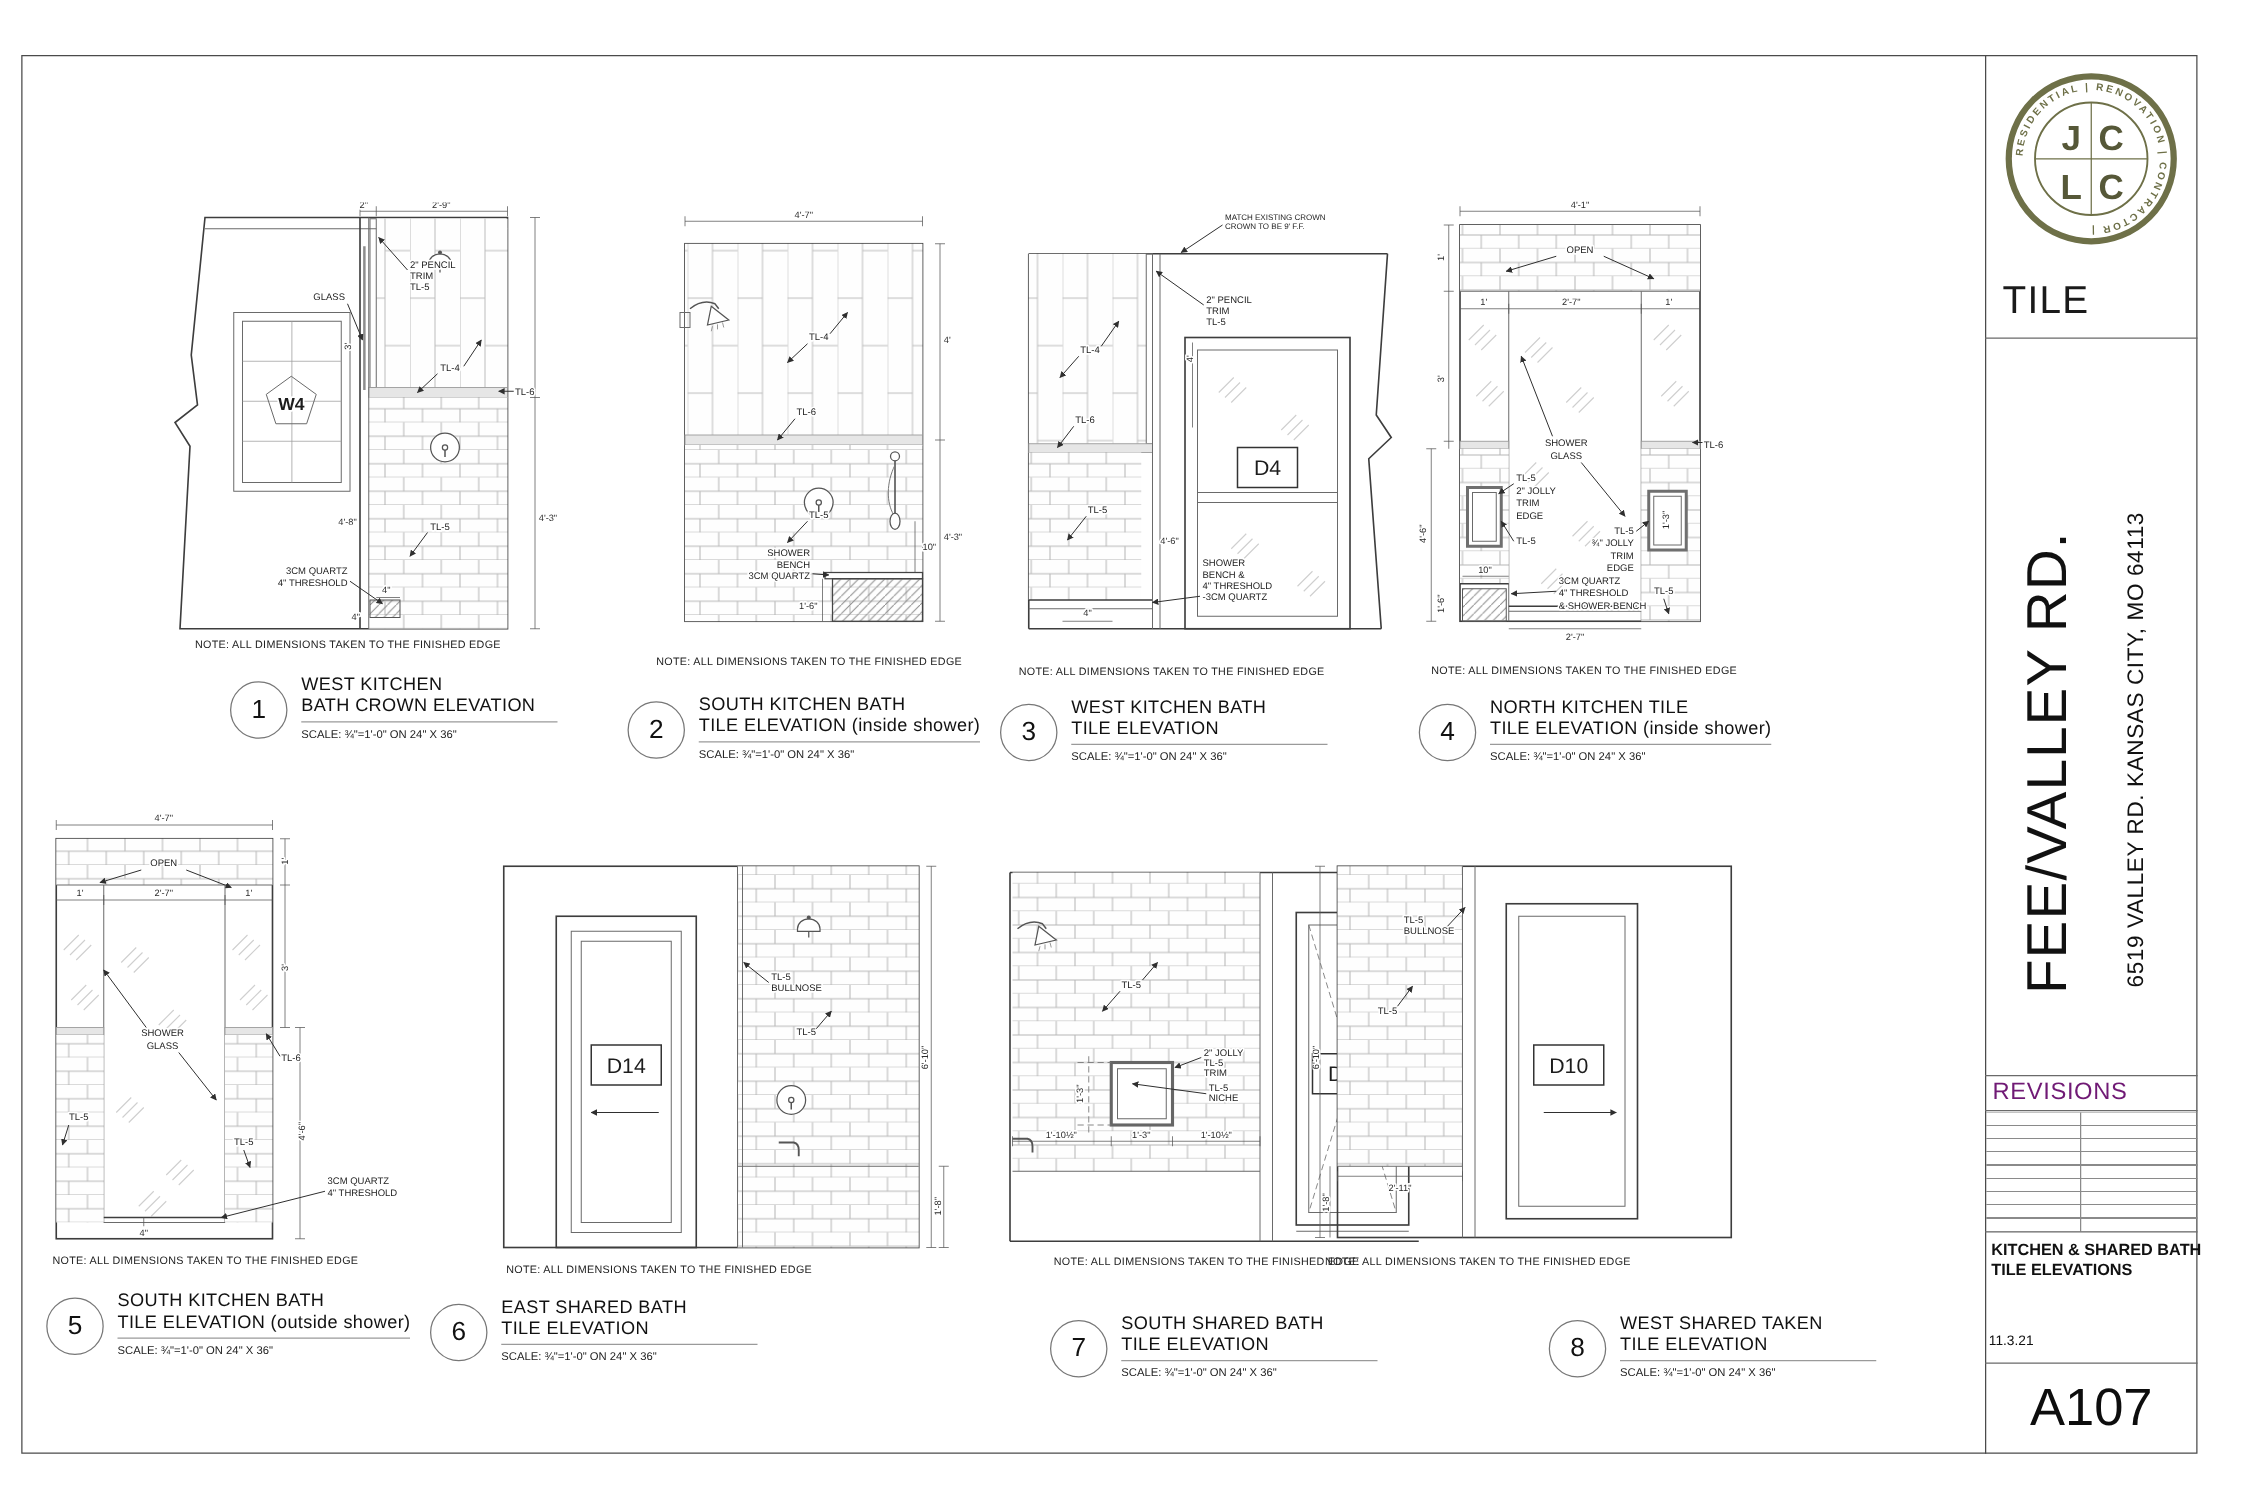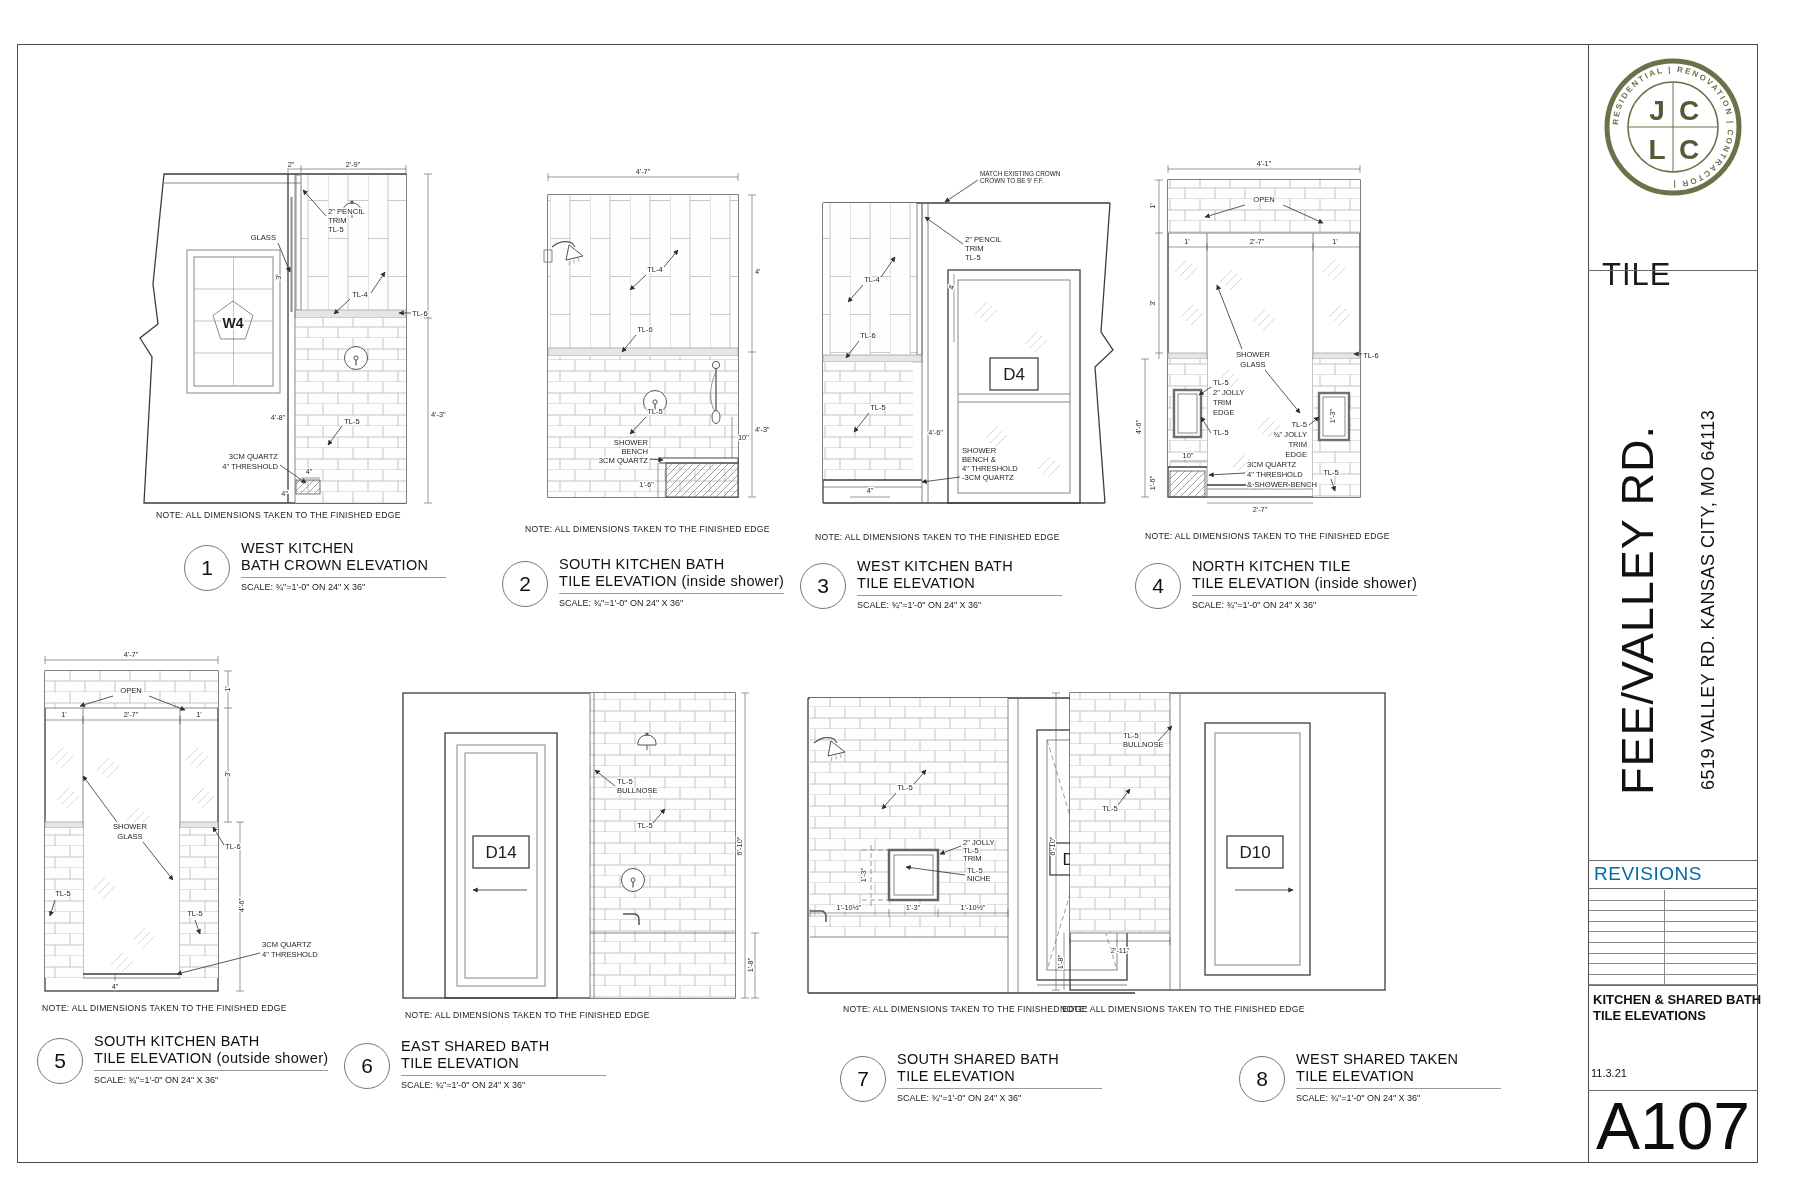--- a/index.html
+++ b/index.html
@@ -25,32 +25,32 @@
   
   .nt{position:absolute;font-size:8.6px;letter-spacing:.25px;color:#222;white-space:nowrap;}
   .ta{position:absolute;display:flex;gap:11px;}
   .numc{width:44px;height:44px;border:1.1px solid #777;border-radius:50%;display:flex;align-items:center;justify-content:center;
         font-size:21px;color:#111;margin-top:5px;flex:0 0 auto;background:#fff;}
   .tcol{min-width:205px;}
   .t1,.t2{font-size:14.5px;color:#111;letter-spacing:.3px;white-space:nowrap;line-height:17px;}
   .rule{border-bottom:1.2px solid #9a9a9a;margin:3px 0 4px 0;}
   .scl{font-size:9px;color:#222;white-space:nowrap;}
   
-  .tb-tile{position:absolute;left:1602px;top:222px;font-size:31px;letter-spacing:1px;color:#1a1a1a;margin-top:35px;}
+  .tb-tile{position:absolute;left:1602px;top:222px;font-size:31px;letter-spacing:1px;color:#1a1a1a;}
   .vtext{writing-mode:vertical-rl;transform:rotate(180deg);white-space:nowrap;}
   .proj{position:absolute;left:1612px;top:295px;height:500px;font-size:45px;color:#111;letter-spacing:1px;}
   .addr{position:absolute;left:1698px;top:320px;height:470px;font-size:18px;color:#111;letter-spacing:.5px;}
-  .rev{position:absolute;left:1594px;top:863px;font-size:19px;letter-spacing:.5px;color:#0369a1;}
+  .rev{position:absolute;left:1594px;top:863px;font-size:19px;letter-spacing:.5px;color:#701a75;}
   .revrows{position:absolute;left:1589px;top:890px;width:169px;height:95px;
     background:repeating-linear-gradient(to bottom,transparent 0 9.6px,#8a8a8a 9.6px 10.6px);}
   .revdiv{position:absolute;left:1664px;top:890px;width:1px;height:95px;background:#8a8a8a;}
   .stitle{position:absolute;left:1593px;top:992px;font-size:13px;font-weight:bold;color:#111;line-height:16px;}
   .date{position:absolute;left:1591px;top:1067px;font-size:11px;color:#111;}
   .anum{position:absolute;left:1588px;top:1092px;width:170px;height:68px;display:flex;align-items:center;justify-content:center;
-    font-size:66px;color:#0d0d0d;}
+    font-size:42px;color:#0d0d0d;}
 </style>
 </head>
 <body>
 
 <div class="sheet">
 
 <svg width="0" height="0" style="position:absolute">
   <defs>
     <pattern id="vt" width="40" height="76" patternUnits="userSpaceOnUse">
       <rect width="40" height="76" fill="#fefefe"></rect>

